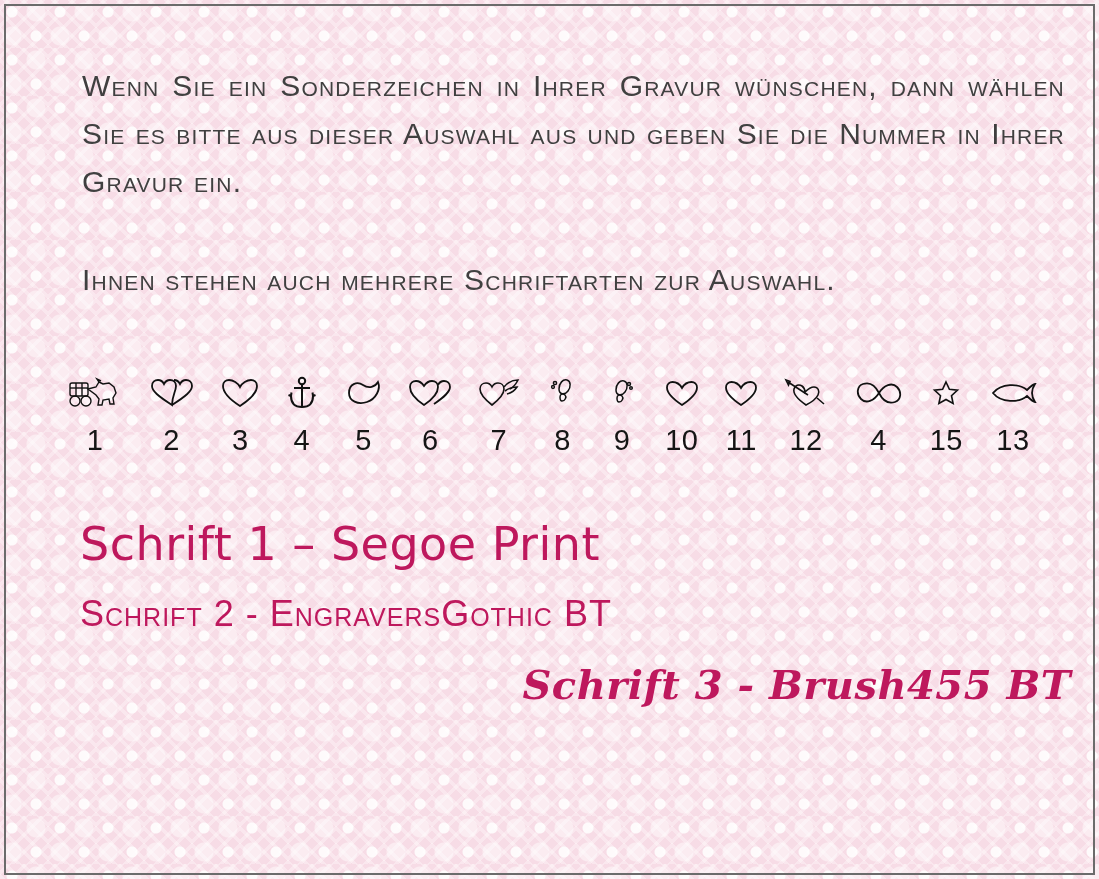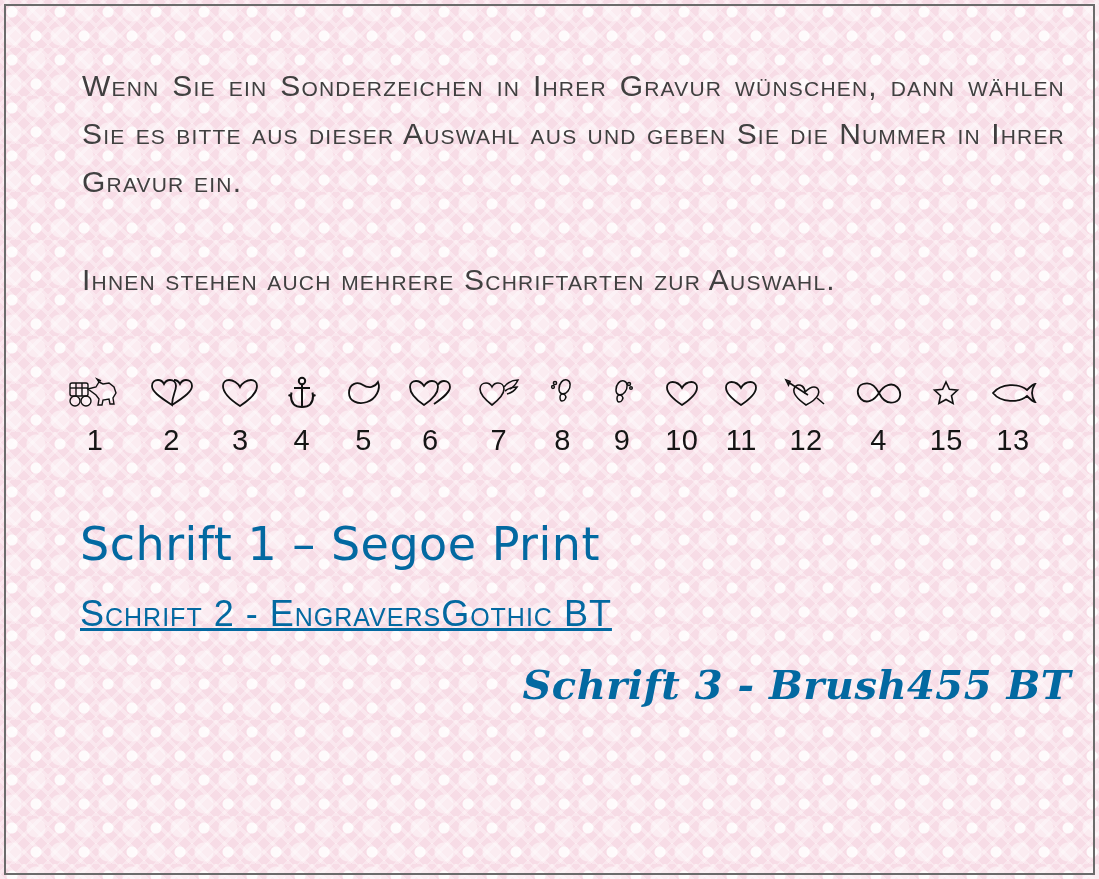--- a/index.html
+++ b/index.html
@@ -101,37 +101,36 @@
     font-family: "Liberation Sans", sans-serif;
     letter-spacing: 0.5px;
   }
 
   
   .fonts {
     margin-top: 60px;
     padding-left: 52px;
   }
   .font-line {
-    color: #0369a1;
+    color: #be185d;
     white-space: nowrap;
   }
   .font-1 {
     font-family: "DejaVu Sans", sans-serif;
     font-size: 46px;
     font-weight: 400;
     letter-spacing: 0.5px;
     margin-bottom: 22px;
   }
   .font-2 {
     font-family: "Liberation Sans", sans-serif;
     font-size: 36px;
     font-variant: small-caps;
     letter-spacing: 1px;
     margin-bottom: 26px;
-    text-decoration: underline;
   }
   .font-3 {
     font-family: "DejaVu Serif", serif;
     font-size: 40px;
     font-weight: bold;
     font-style: italic;
     letter-spacing: 0.5px;
     margin-bottom: 28px;
     text-align: right;
   }

